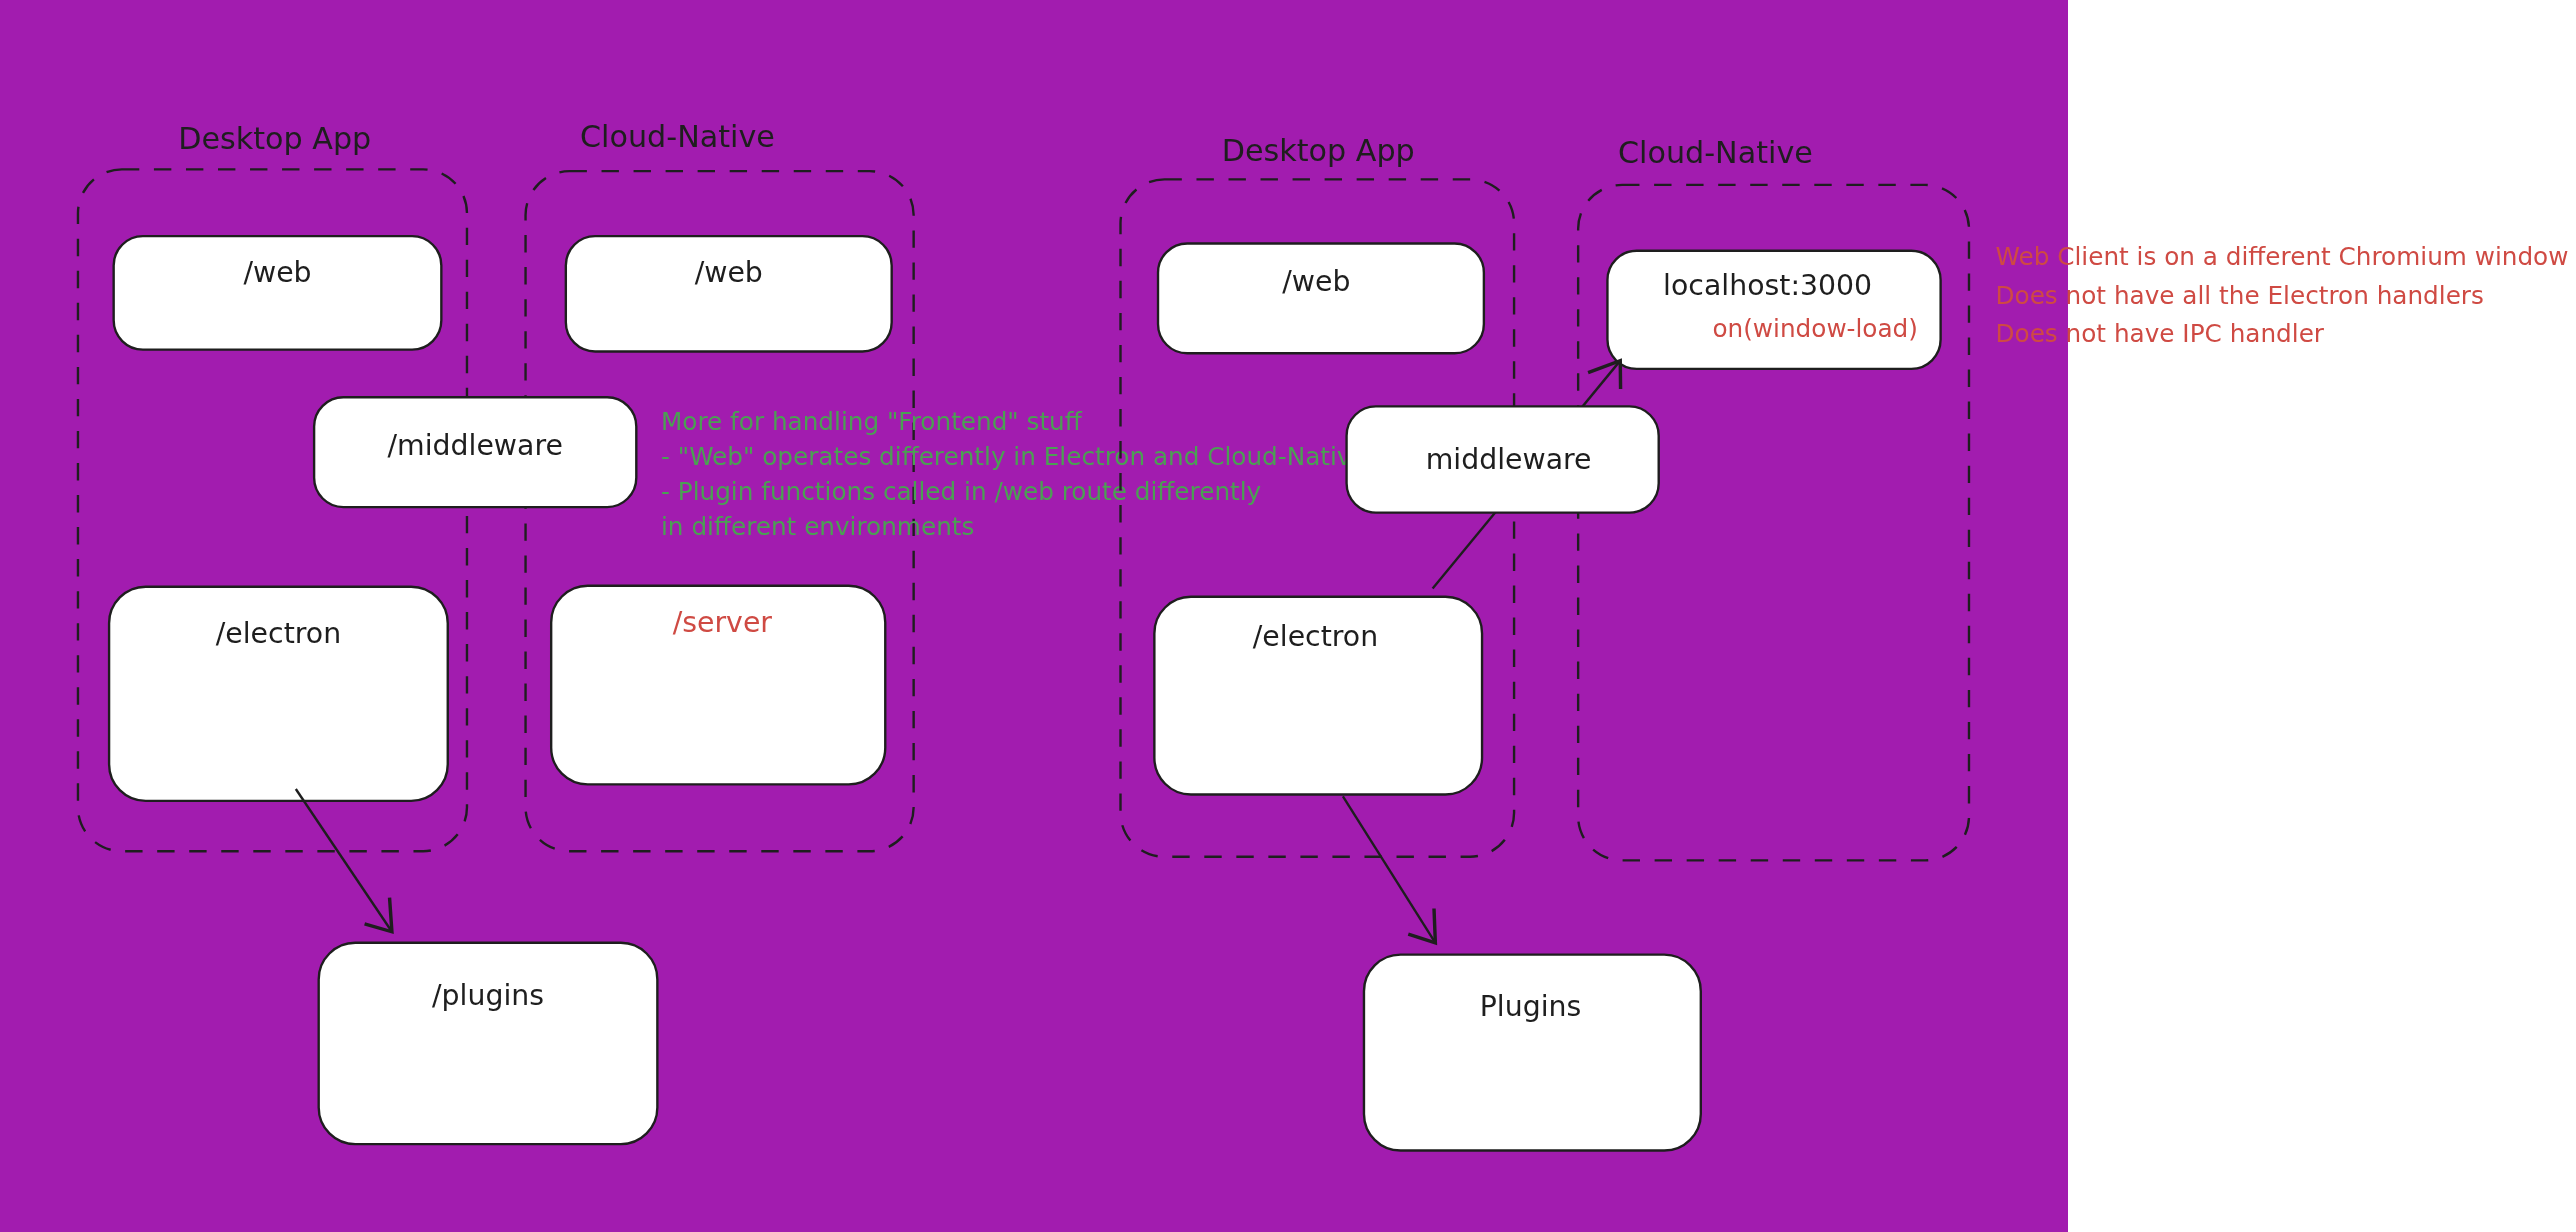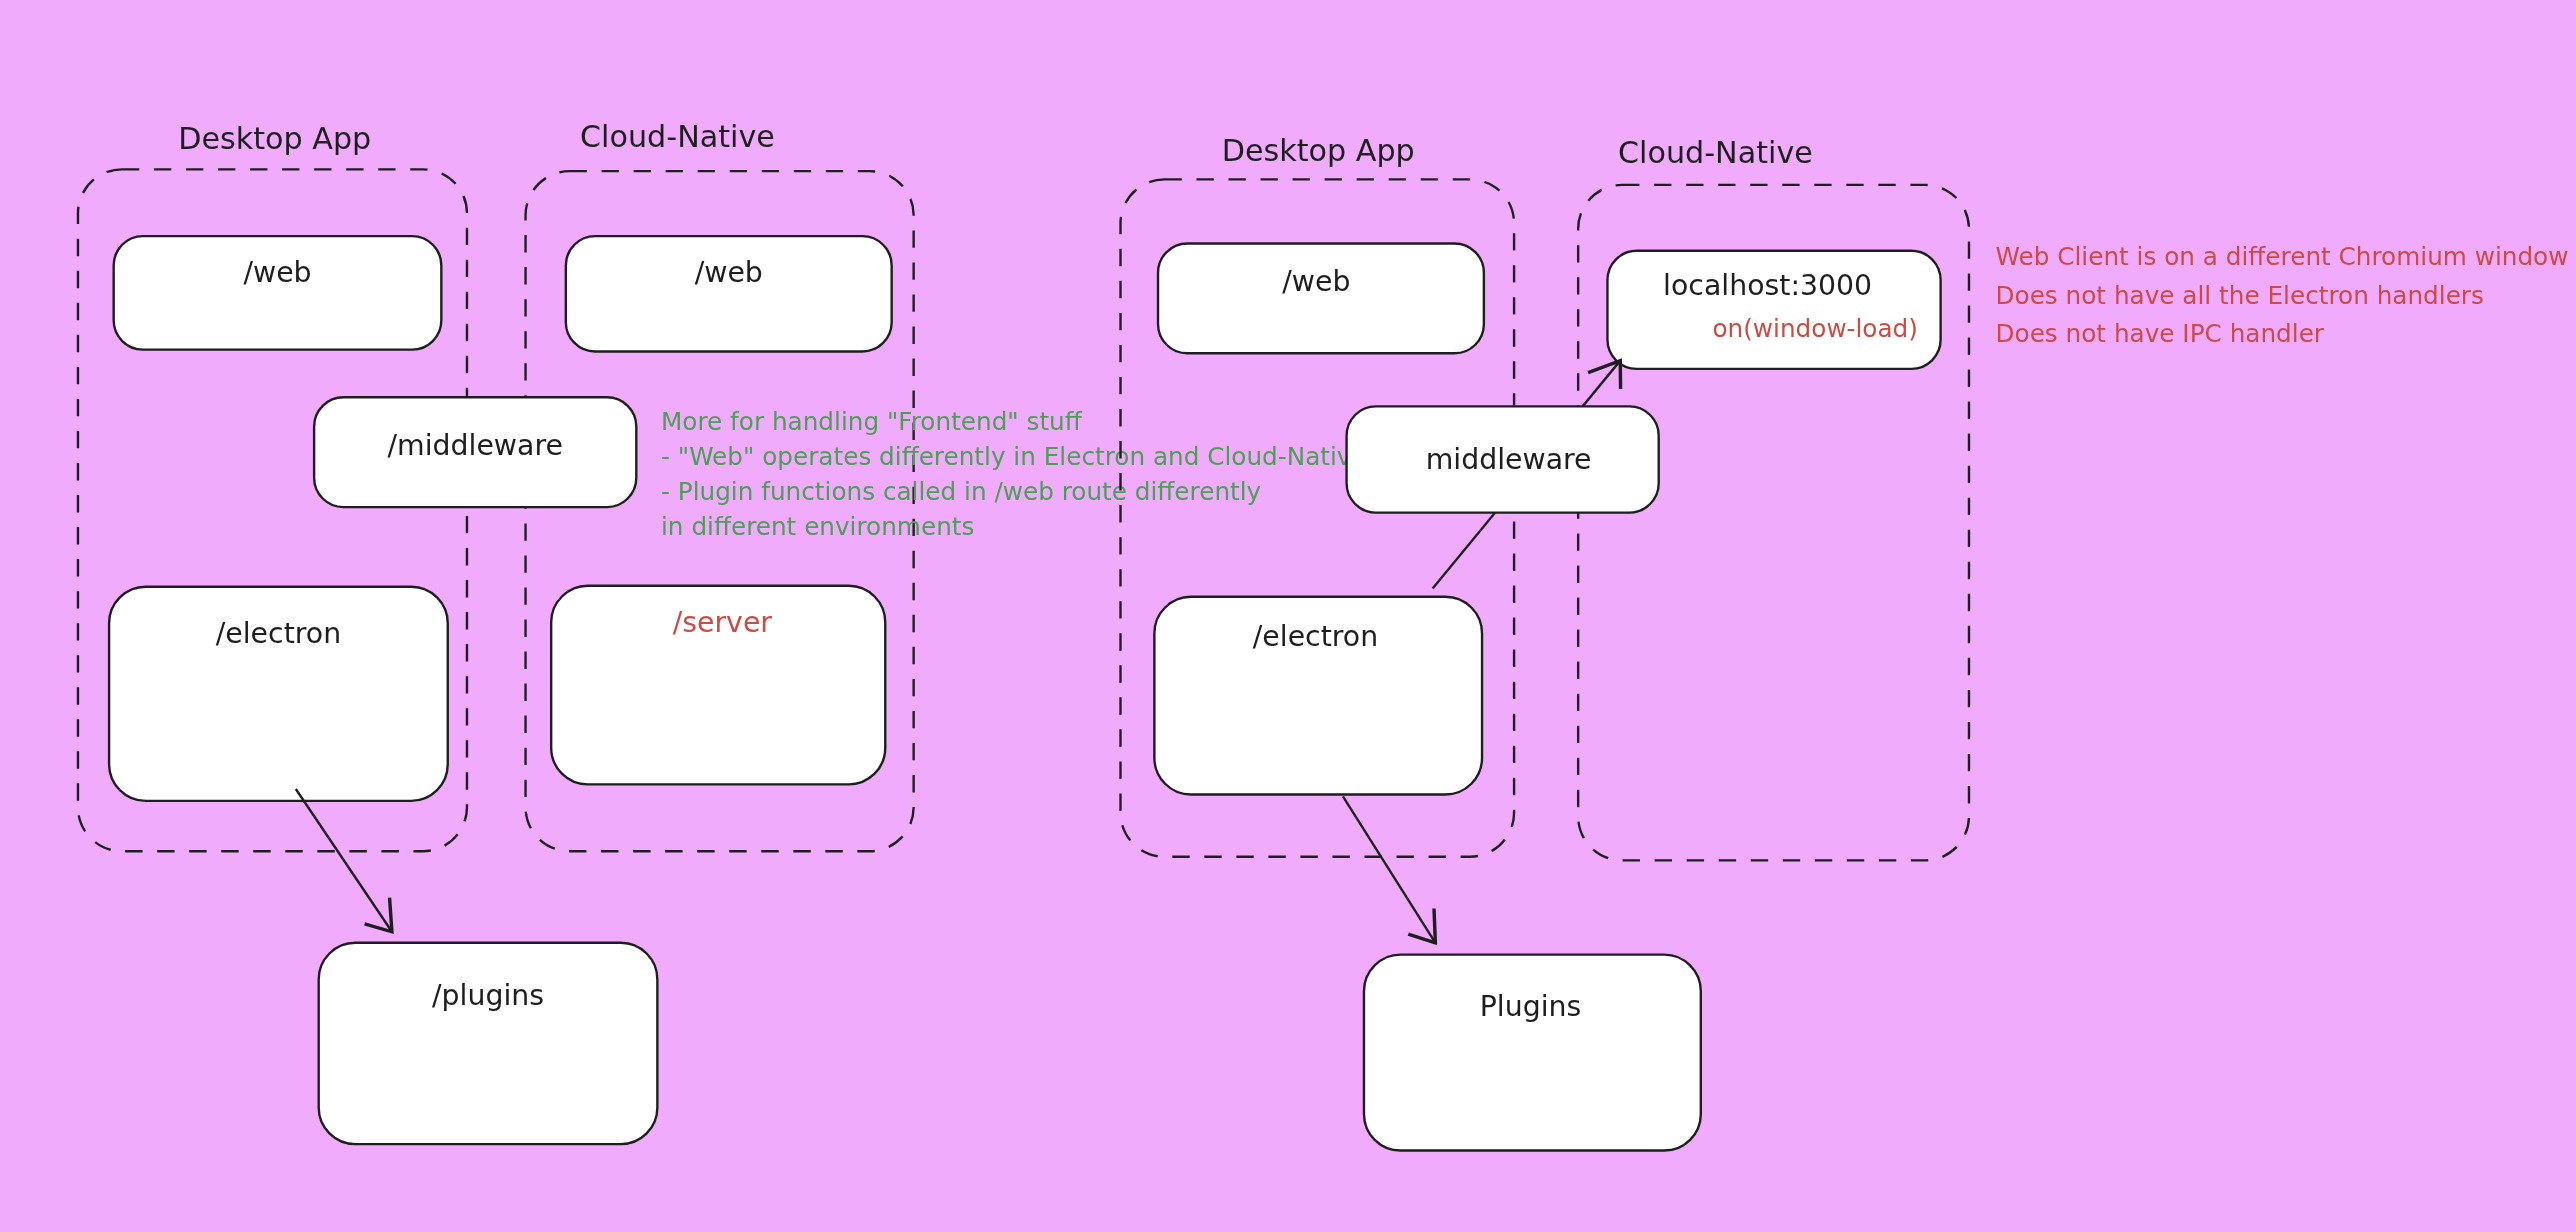--- a/index.html
+++ b/index.html
@@ -2,23 +2,23 @@
 <html style="font-size:14.6px"><head>
 <meta charset="utf-8">
 <style>
   html, body {
     margin: 0;
     padding: 0;
     background: #ffffff;
   }
   .canvas {
     position: relative;
-    width: 2576px;
+    width: 2068px;
     height: 1232px;
-    background: #f0abfc;
+    background: #a21caf;
     font-family: "DejaVu Sans", sans-serif;
     text-align: right;
   }
   svg.scene {
     position: absolute;
     left: 0;
     top: 0;
     width: 2576px;
     height: 1232px;
   }

